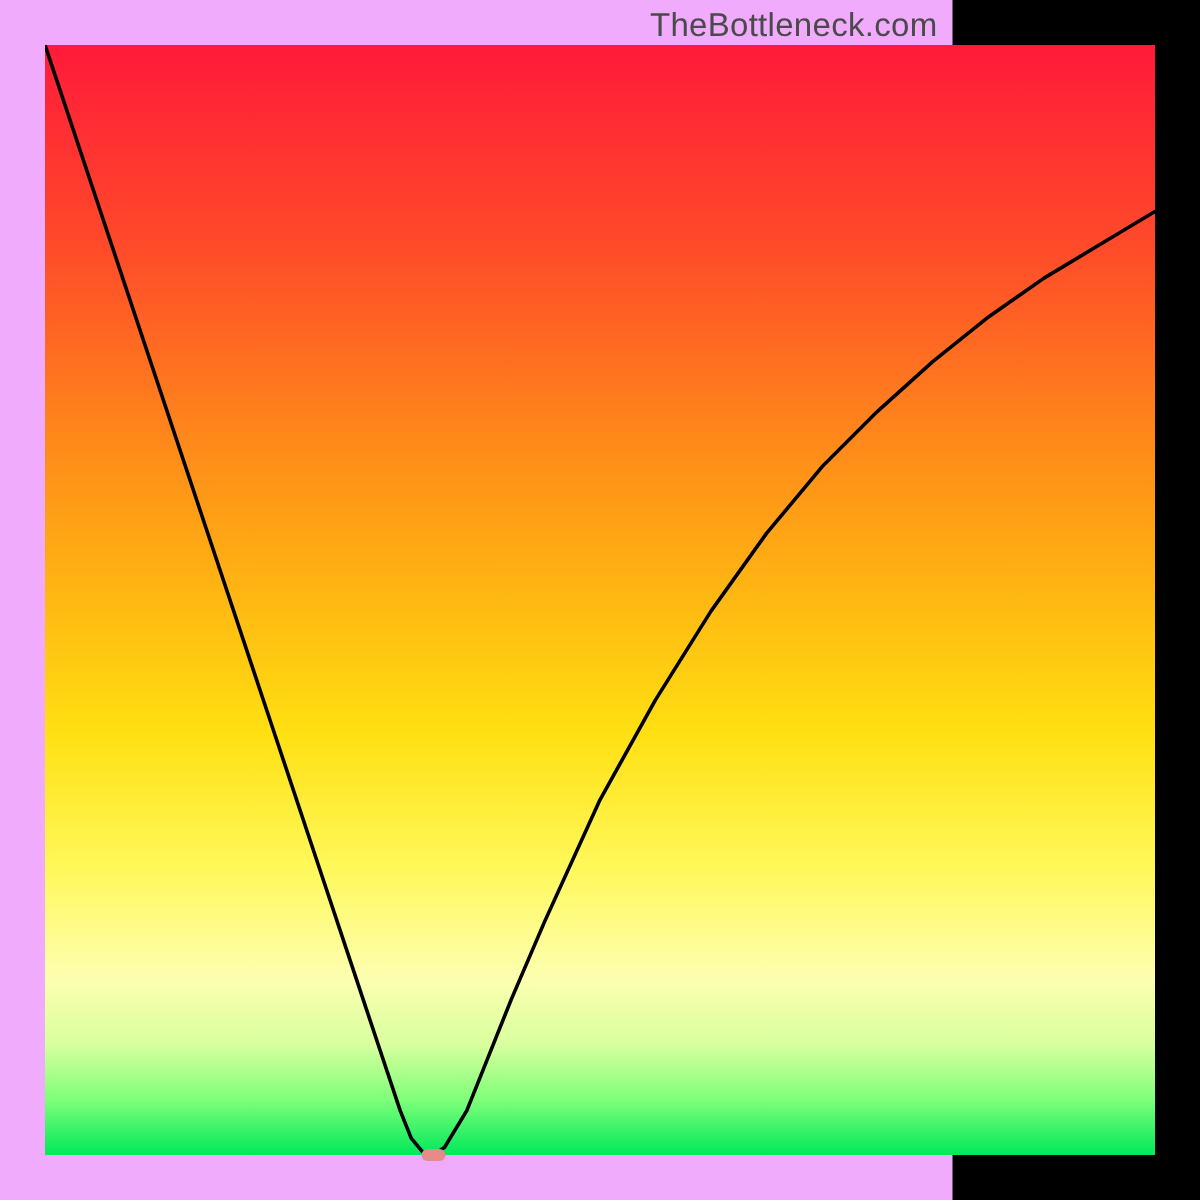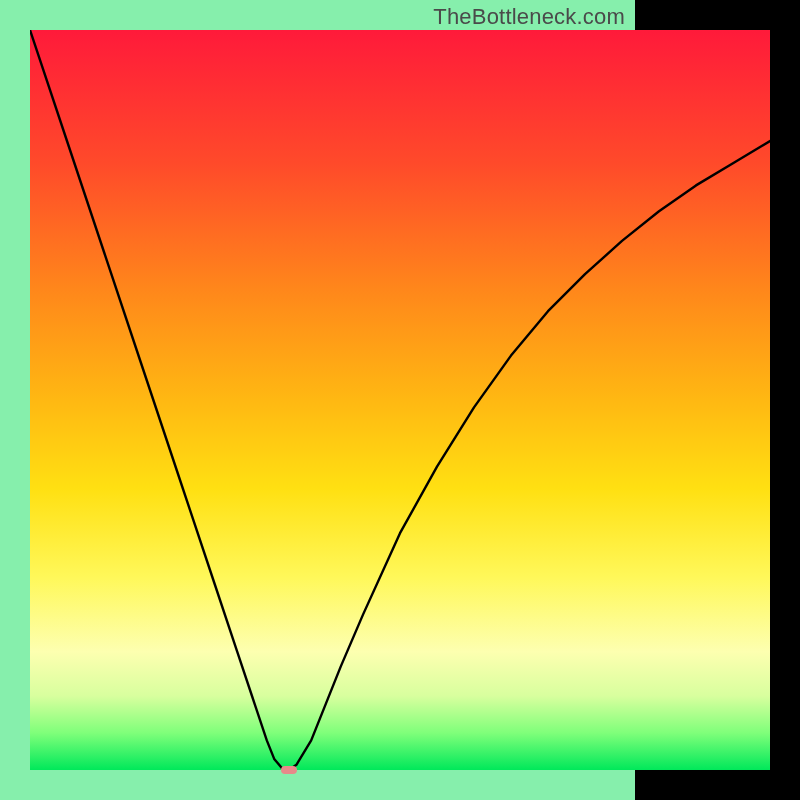--- a/index.html
+++ b/index.html
@@ -8,21 +8,21 @@
     width: 800px;
     height: 800px;
     overflow: hidden;
     background: #000;
     font-family: Arial, Helvetica, sans-serif;
   }
   .frame {
     position: relative;
     width: 635px;
     height: 800px;
-    background: #86efac;
+    background: #f0abfc;
   }
   .plot-area {
     position: absolute;
     left: 30px;
     top: 30px;
     width: 740px;
     height: 740px;
     background: linear-gradient(to bottom,
       #ff1a3a 0%,
       #ff4a2a 18%,

